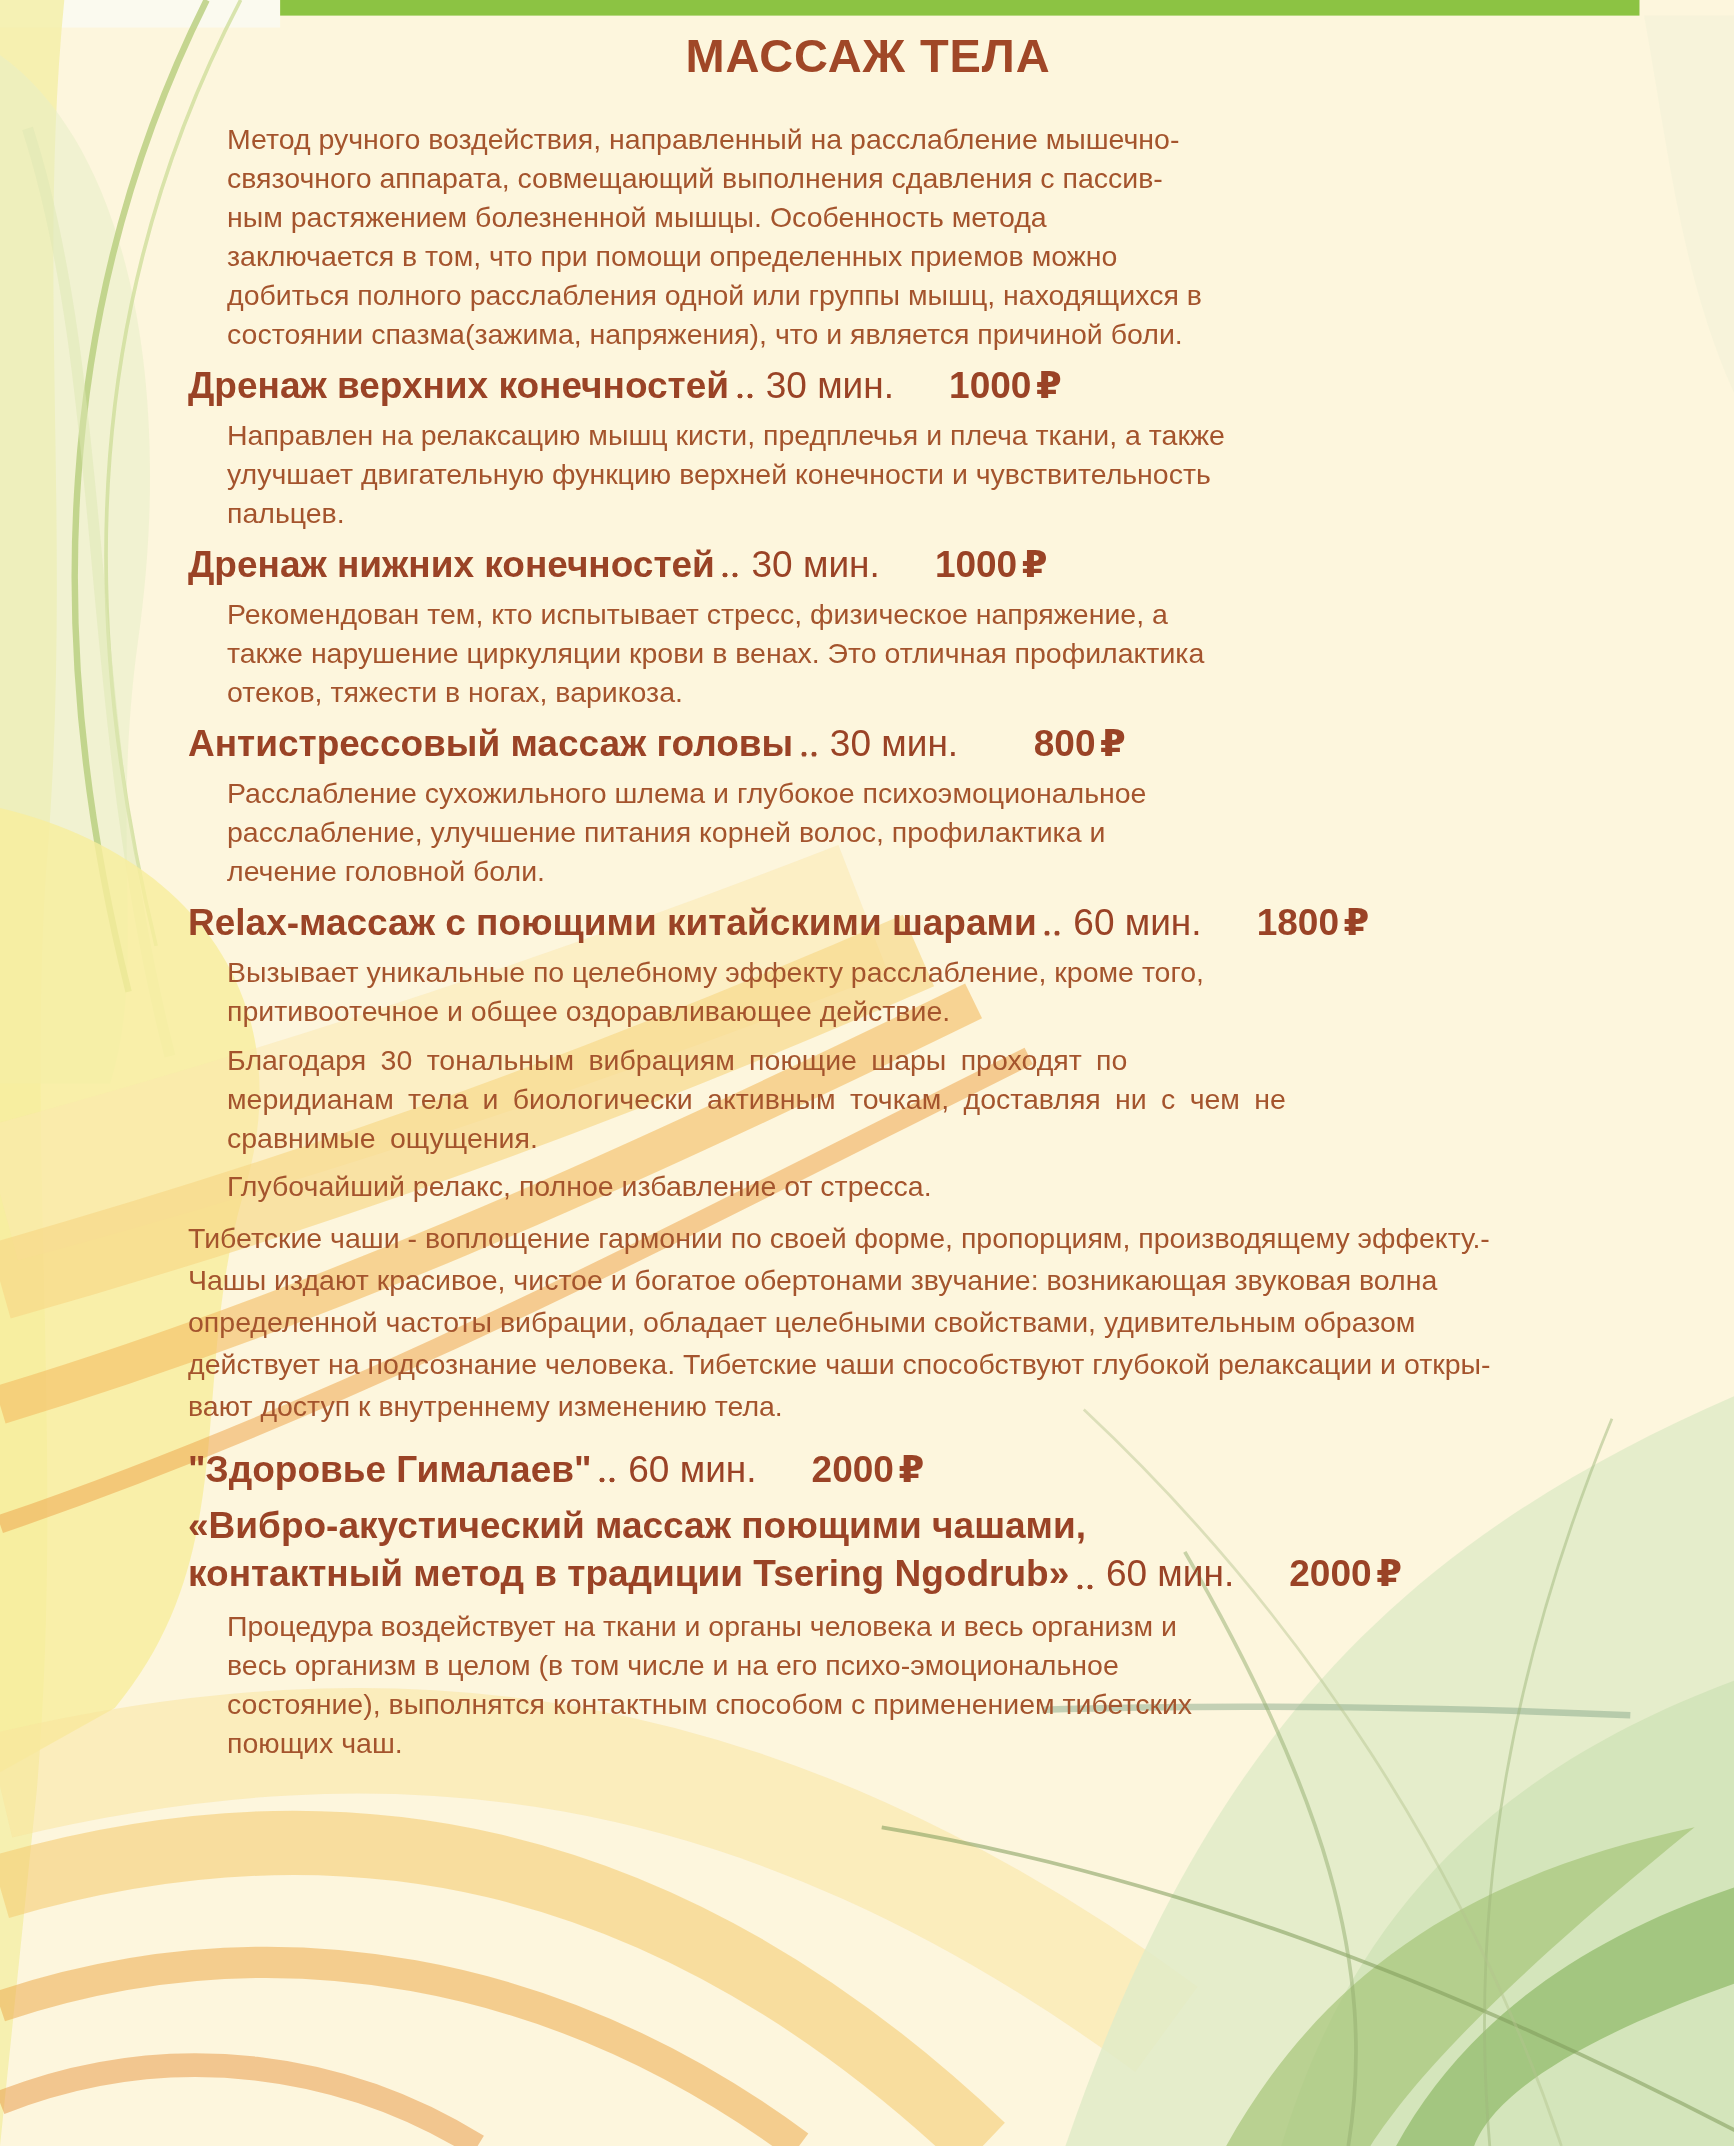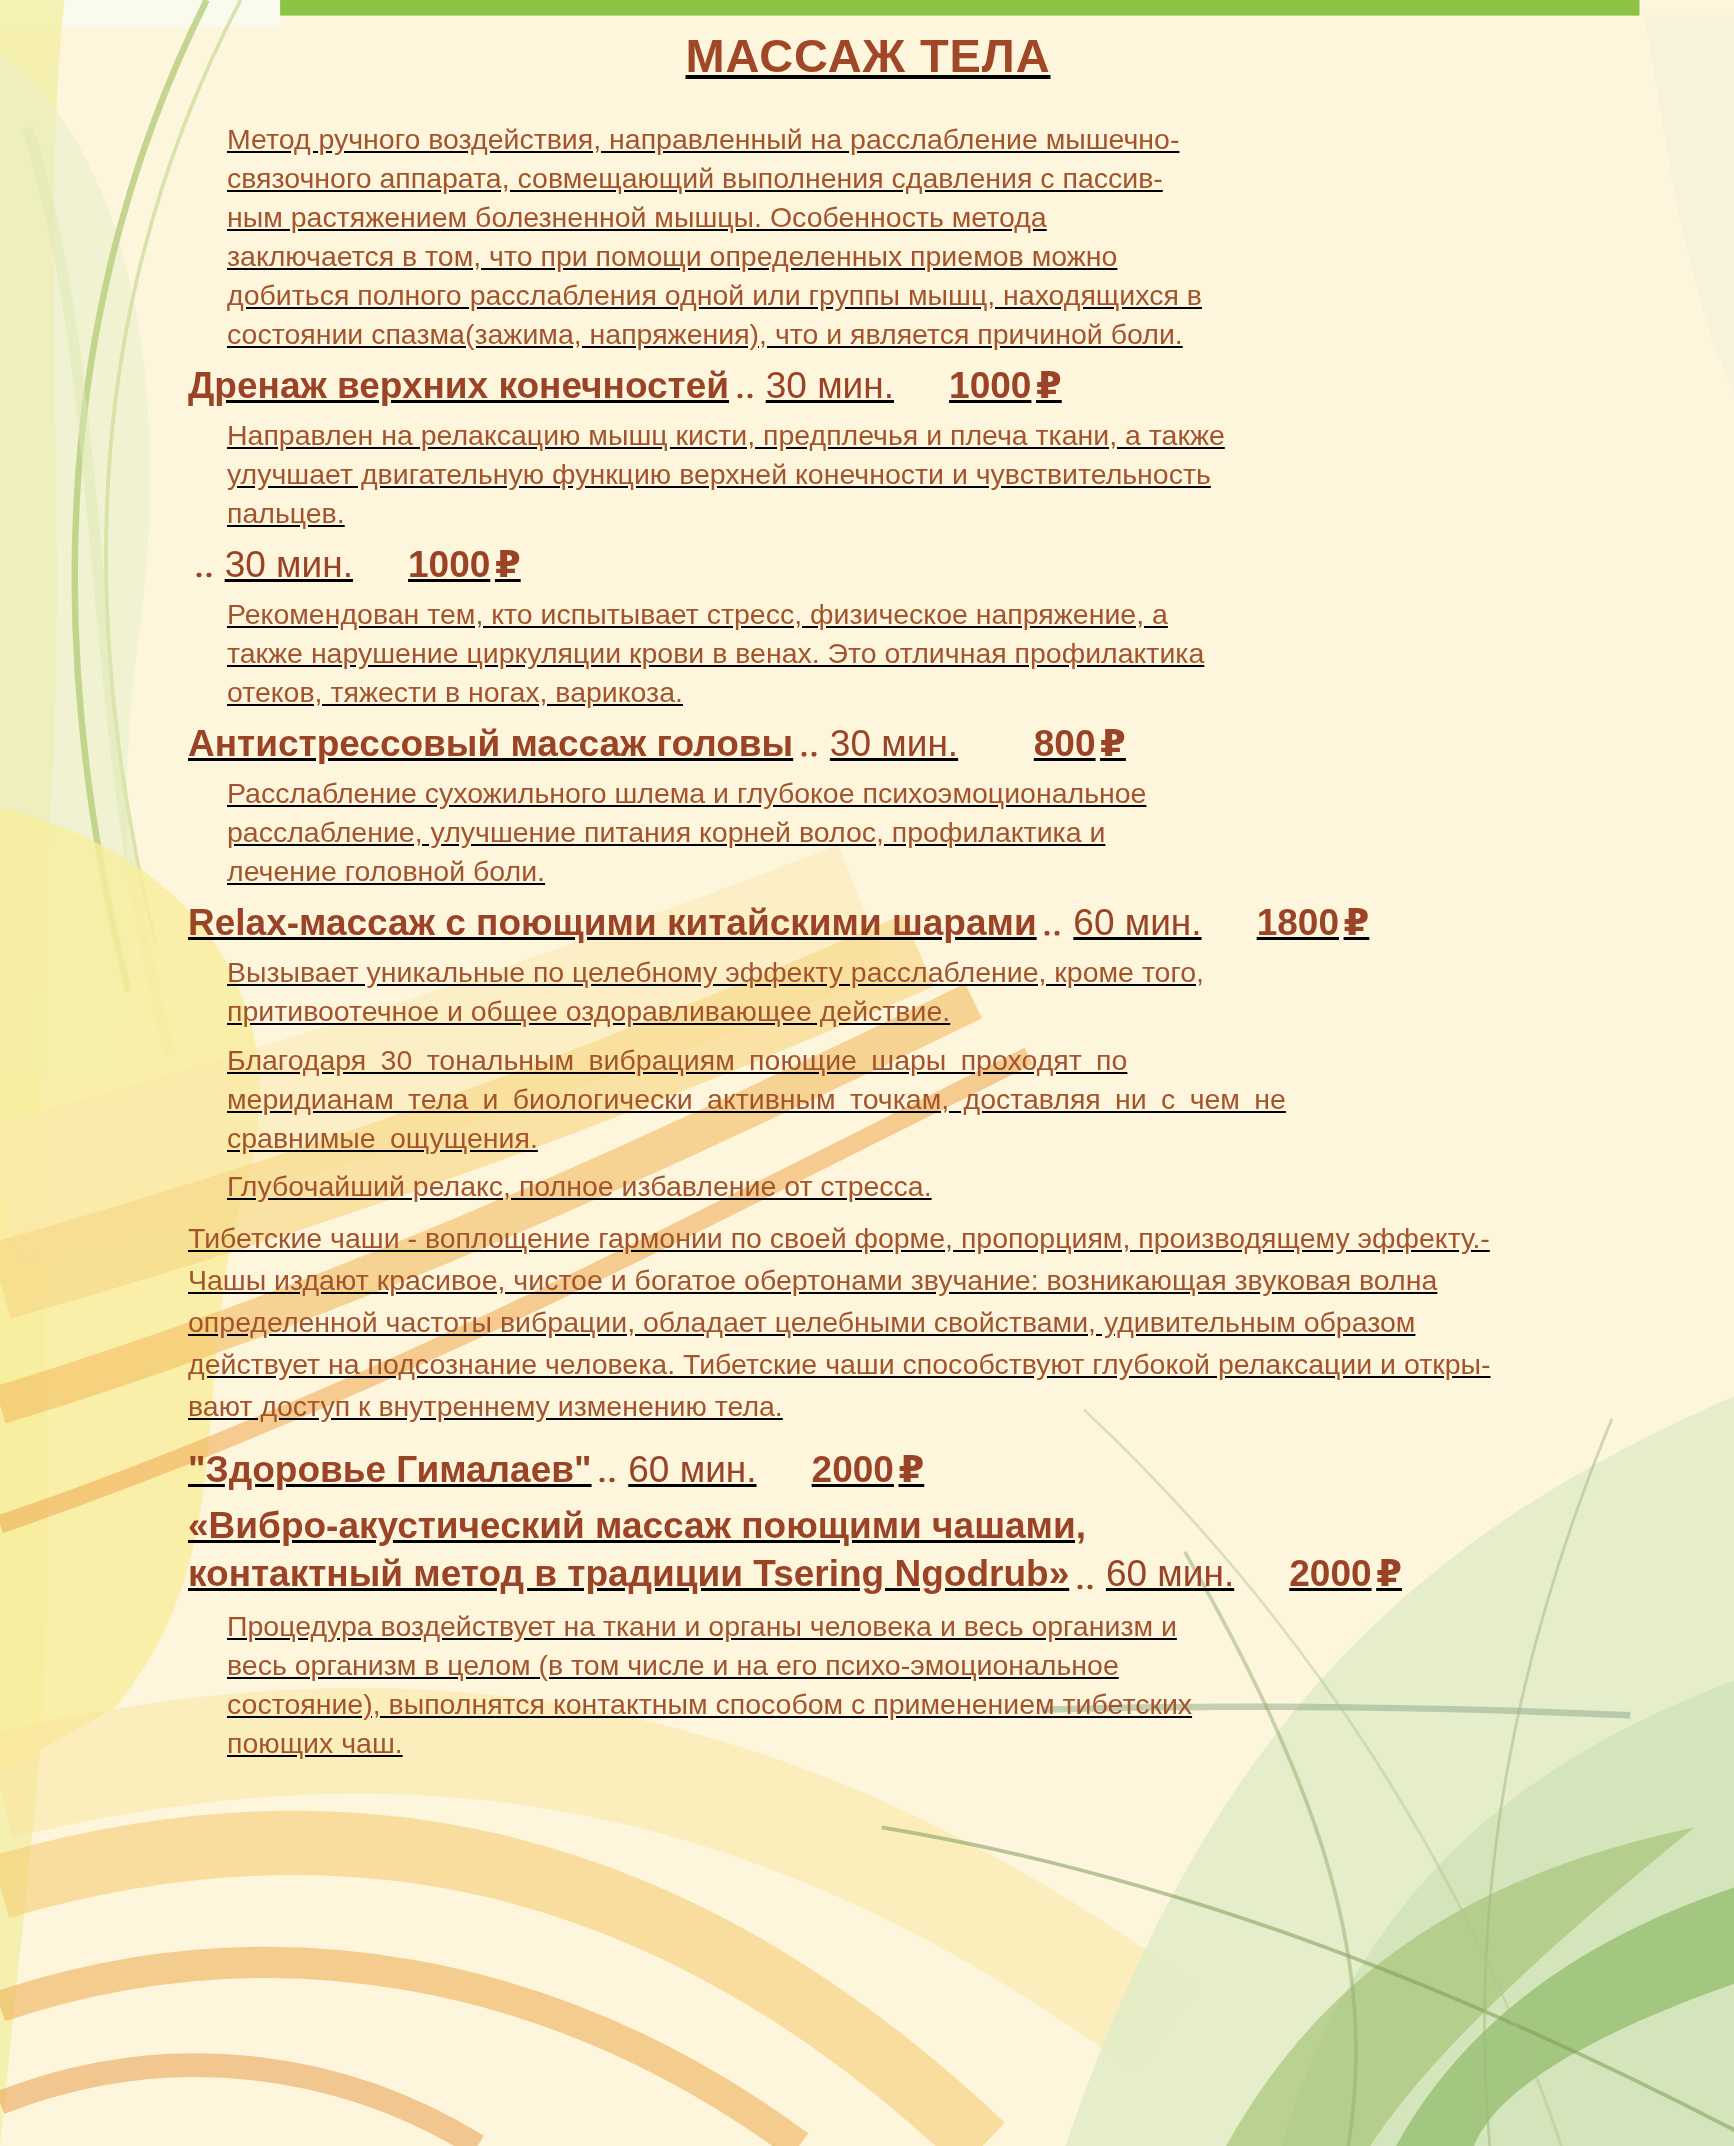--- a/index.html
+++ b/index.html
@@ -2,21 +2,20 @@
 <html style="font-size:14.7px"><head>
 <meta charset="utf-8">
 <style>
   html,body{margin:0;padding:0;background:#ffffff;}
   .page{
     position:relative;
     width:1735px;height:2146px;
     overflow:hidden;
     background:#f0abfc;
     font-family:"Liberation Sans","DejaVu Sans",sans-serif;
-    text-decoration:underline;
   }
   .bg{position:absolute;inset:0;width:100%;height:100%;z-index:0;}
   .content{
     position:relative;z-index:1;
     padding:18.4px 187px 0 188px;
     color:#9a4326;
   }
   h1{margin:0;text-align:center;font-weight:bold;color:#a04727;}
   .sec1{font-size:47px;letter-spacing:0.9px;margin:9.2px 0 37px;}
   .sec2{font-size:46px;letter-spacing:0.9px;margin:24px 0 26px;}
@@ -105,20 +104,21 @@
         <span class="dur">30 мин.</span>
         <span class="price"><span>1000</span><span class="rub">₽</span></span>
       </div>
       <p class="desc">Направлен на релаксацию мышц кисти, предплечья и плеча ткани, а также
 улучшает двигательную функцию верхней конечности и чувствительность
 пальцев.</p>
     </div>
 
     <div class="item">
       <div class="head">
+        <span class="t">Дренаж нижних конечностей</span>
         <span class="leader"></span>
         <span class="dur">30 мин.</span>
         <span class="price"><span>1000</span><span class="rub">₽</span></span>
       </div>
       <p class="desc">Рекомендован тем, кто испытывает стресс, физическое напряжение, а
 также нарушение циркуляции крови в венах. Это отличная профилактика
 отеков, тяжести в ногах, варикоза.</p>
     </div>
 
     <div class="item">

